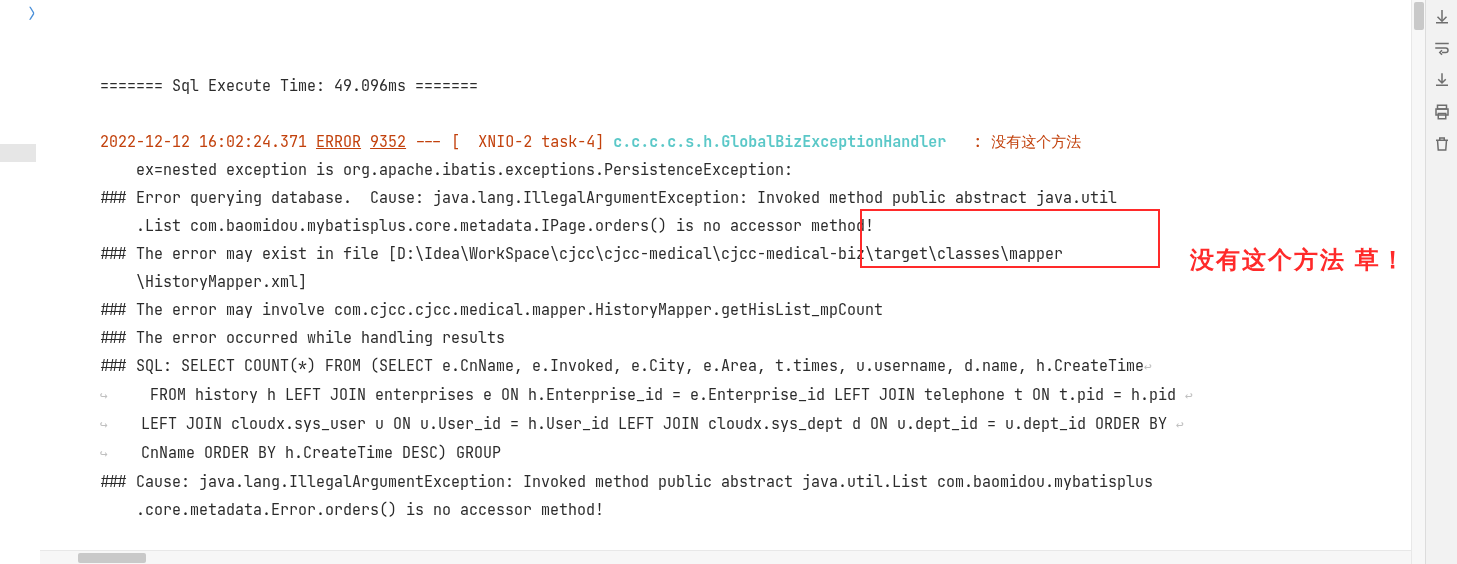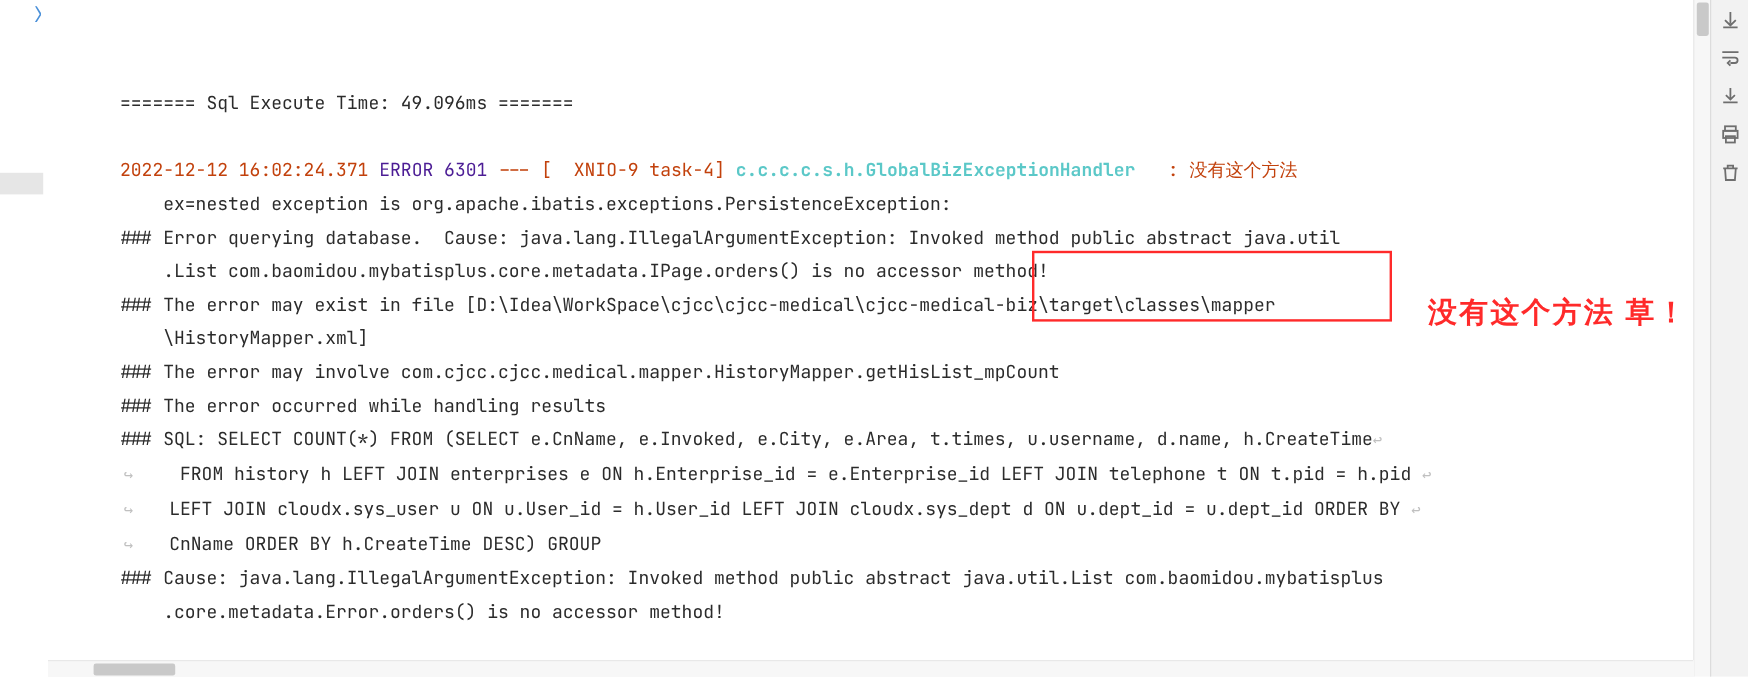--- a/index.html
+++ b/index.html
@@ -44,33 +44,33 @@
     white-space: pre;
   }
   .log-block {
     font-family: inherit;
     font-size: 15px;
     line-height: 28px;
     color: #2b2b2b;
     white-space: pre-wrap;
     word-break: break-word;
   }
-  .log-line { white-space: pre; text-align: center; }
+  .log-line { white-space: pre; }
   .wrap-indicator {
     color: #c0c0c0;
     font-size: 13px;
     display: inline-block;
     width: 14px;
   }
   .wrap-indicator-end {
     color: #c0c0c0;
     font-size: 13px;
   }
   .c-black { color: #c2410c; }
-  .c-red   { color: #4c1d95; }
+  .c-red   { color: #c2410c; text-decoration: underline; }
   .c-cyan  { color: #5bc8c8; font-weight: bold; }
 
   .highlight-box {
     position: absolute;
     border: 2px solid #ff2a2a;
     pointer-events: none;
   }
   .annotation-text {
     position: absolute;
     color: #ff2a2a;
@@ -140,21 +140,21 @@
 
 <div class="left-panel">
   <div class="selected-band"></div>
   <div class="nav-icon">⟩</div>
 </div>
 
 <div class="main">
   <div class="log-block">
 <span class="log-line">======= Sql Execute Time: 49.096ms =======</span>
 <span class="log-line"> </span>
-<span class="log-line"><span class="c-black">2022-12-12 16:02:24.371</span> <span class="c-red">ERROR</span> <span class="c-red">6301</span> <span class="c-black">---</span> <span class="c-black">[  XNIO-9 task-4]</span> <span class="c-cyan">c.c.c.c.s.h.GlobalBizExceptionHandler</span><span class="c-black">   : </span><span class="c-black">没有这个方法</span></span>
+<span class="log-line"><span class="c-black">2022-12-12 16:02:24.371</span> <span class="c-red">ERROR</span> <span class="c-red">9352</span> <span class="c-black">---</span> <span class="c-black">[  XNIO-2 task-4]</span> <span class="c-cyan">c.c.c.c.s.h.GlobalBizExceptionHandler</span><span class="c-black">   : </span><span class="c-black">没有这个方法</span></span>
 <span class="log-line">    ex=nested exception is org.apache.ibatis.exceptions.PersistenceException:</span>
 <span class="log-line">### Error querying database.  Cause: java.lang.IllegalArgumentException: Invoked method public abstract java.util</span>
 <span class="log-line">    .List com.baomidou.mybatisplus.core.metadata.IPage.orders() is no accessor method!</span>
 <span class="log-line">### The error may exist in file [D:\Idea\WorkSpace\cjcc\cjcc-medical\cjcc-medical-biz\target\classes\mapper</span>
 <span class="log-line">    \HistoryMapper.xml]</span>
 <span class="log-line">### The error may involve com.cjcc.cjcc.medical.mapper.HistoryMapper.getHisList_mpCount</span>
 <span class="log-line">### The error occurred while handling results</span>
 <span class="log-line"><span>### SQL: SELECT COUNT(*) FROM (SELECT e.CnName, e.Invoked, e.City, e.Area, t.times, u.username, d.name, h.CreateTime</span><span class="wrap-indicator-end">↩</span></span>
 <span class="log-line"><span class="wrap-indicator">↪</span><span>    FROM history h LEFT JOIN enterprises e ON h.Enterprise_id = e.Enterprise_id LEFT JOIN telephone t ON t.pid = h.pid </span><span class="wrap-indicator-end">↩</span></span>
 <span class="log-line"><span class="wrap-indicator">↪</span><span>   LEFT JOIN cloudx.sys_user u ON u.User_id = h.User_id LEFT JOIN cloudx.sys_dept d ON u.dept_id = u.dept_id ORDER BY </span><span class="wrap-indicator-end">↩</span></span>

